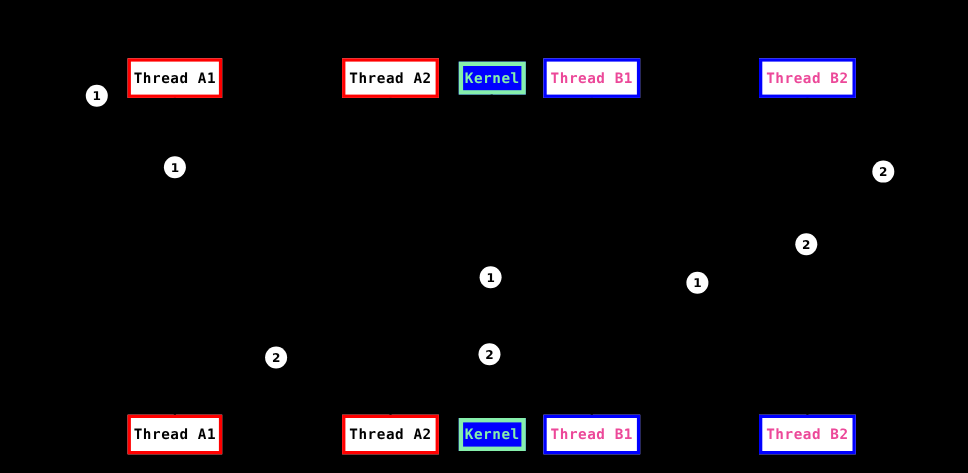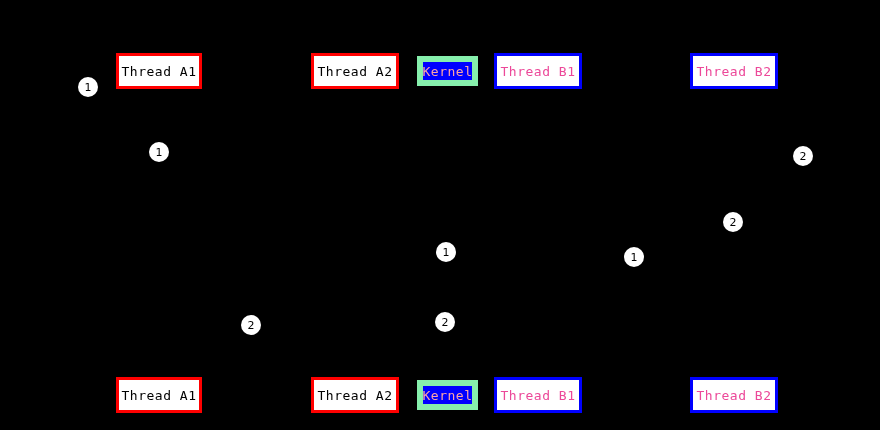--- a/index.html
+++ b/index.html
@@ -7,20 +7,21 @@
     padding: 0;
     background: #000000;
   }
   #canvas {
     position: relative;
     width: 880px;
     height: 430px;
     background: #000000;
     overflow: hidden;
     font-family: "DejaVu Sans Mono", "Liberation Mono", monospace;
+    font-weight: bold;
   }
   .lifeline {
     position: absolute;
     width: 1px;
     background: #000000;
   }
   .participant {
     position: absolute;
     box-sizing: border-box;
     display: flex;
@@ -37,22 +38,22 @@
     border: 3px solid #FF0000;
     color: #000000;
   }
   .participant.blueoutline {
     background: #FFFFFF;
     border: 3px solid #0000FF;
     color: #ec4899;
   }
   .participant.bluefill {
     background: #0000FF;
-    border: 6px solid #86efac;
-    color: #fca5a5;
+    border: 4px solid #86efac;
+    color: #86efac;
   }
   .stub {
     position: absolute;
     width: 2px;
     height: 4px;
     background: #000000;
   }
   .badge {
     position: absolute;
     width: 20px;

